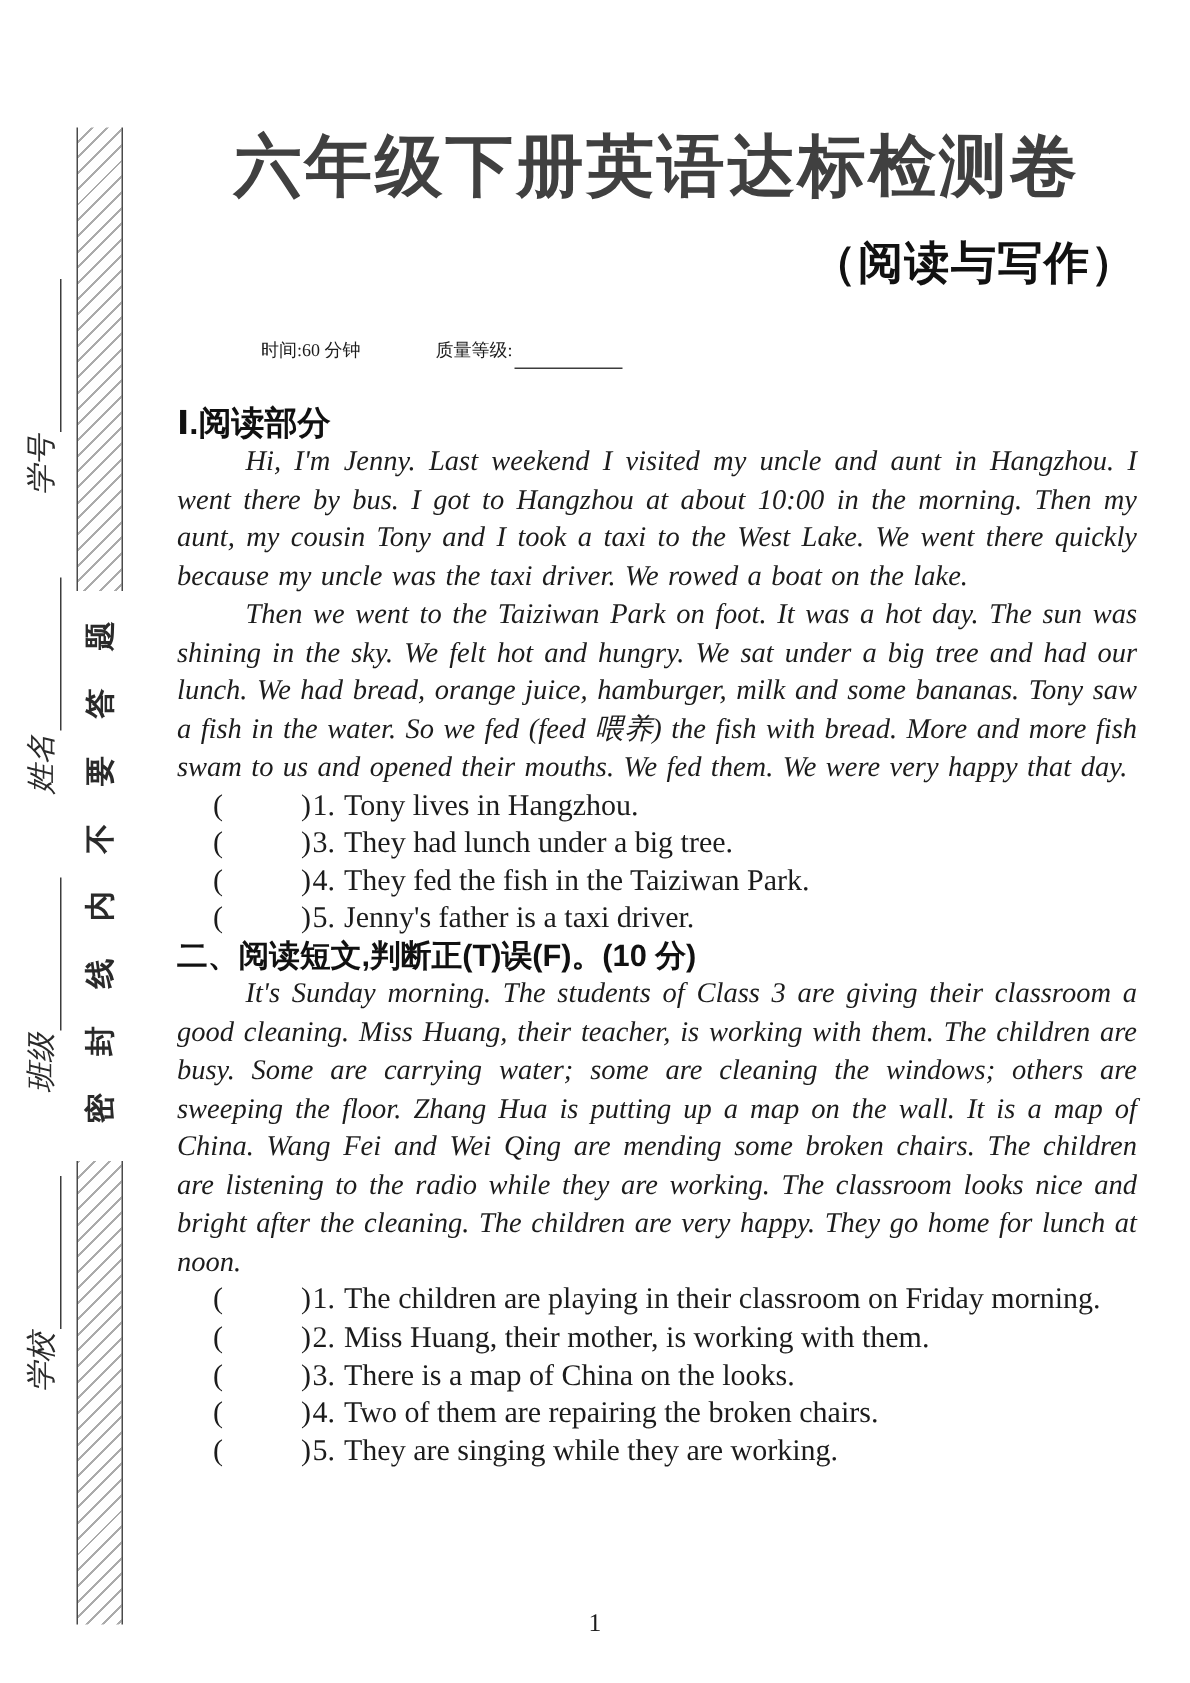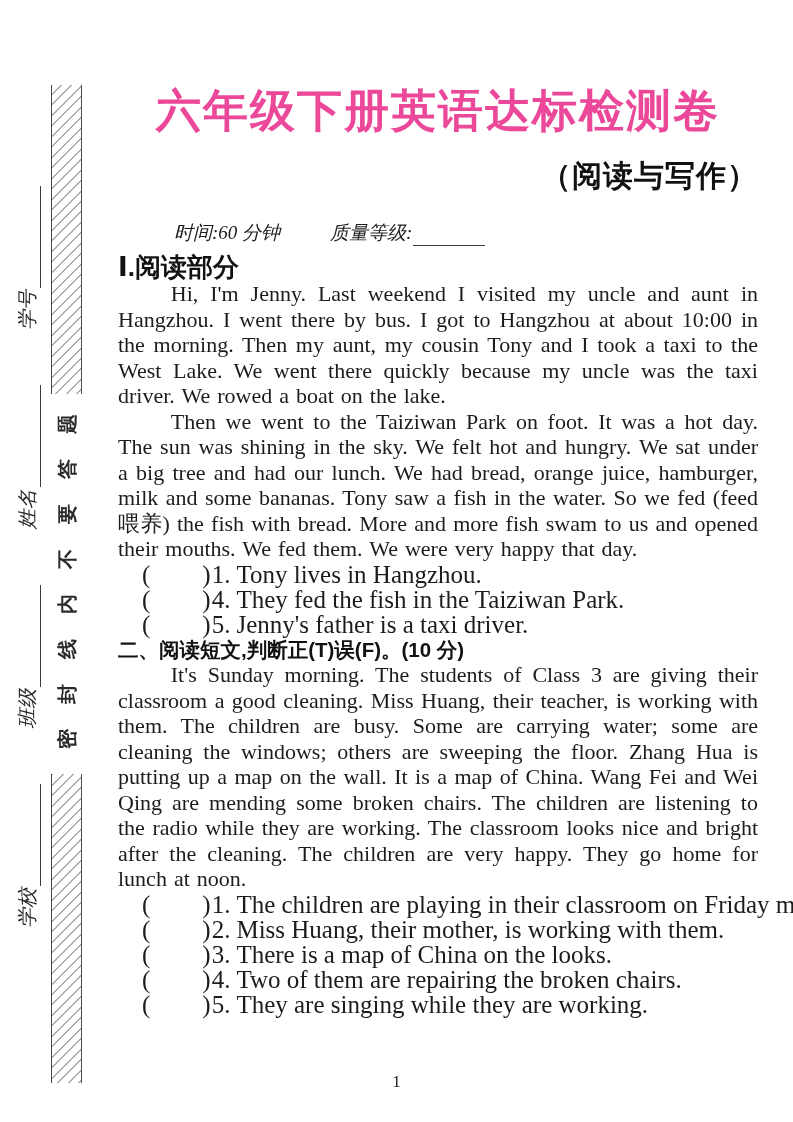--- a/index.html
+++ b/index.html
@@ -39,55 +39,55 @@
     text-align:center; white-space:nowrap; color:#2a2a2a;
   }
 
   
   .content { position:absolute; left:118px; top:0; width:640px; }
 
   .title {
     margin-top:82px; text-align:center;
     font-family:"Liberation Sans","DejaVu Sans",sans-serif;
     font-weight:bold; font-size:45px; line-height:58px; letter-spacing:2px;
-    color:#ec4899;
+    color:#404040;
   }
   .subtitle {
     margin-top:16px; text-align:right;
     font-family:"Liberation Sans","DejaVu Sans",sans-serif;
     font-weight:bold; font-size:30px; line-height:40px; letter-spacing:1px;
     color:#111;
   }
   .meta {
     margin-top:24px; padding-left:56px;
-    font-size:19px; line-height:26px; display:flex; align-items:flex-end;font-style:italic;
+    font-size:12px; line-height:26px; display:flex; align-items:flex-end;
   }
   .meta-item { display:inline-flex; align-items:flex-end; }
   .meta-gap1 { margin-left:56px; }
   .meta-gap2 { margin-left:50px;align-items:flex-end; }
   .blank {
     display:inline-block; width:72px; height:5px;
     border-bottom:1.4px solid #3c3c3c; margin-left:1px;
   }
 
   .sec-title {
-    margin-top:8px;
+    margin-top:22px;
     font-family:"Liberation Sans","DejaVu Sans",sans-serif;
-    font-weight:bold; font-size:26px; line-height:27px; color:#111;
+    font-weight:bold; font-size:22px; line-height:27px; color:#111;
   }
   .ex-heading {
     font-family:"Liberation Sans","DejaVu Sans",sans-serif;
     font-weight:bold; font-size:20.5px; line-height:25px; color:#111;
   }
   p.body {
-    font-size:22px; line-height:25.5px; text-align:justify;
-    text-indent:2.4em; word-spacing:1.5px;
+    font-size:19px; line-height:25.5px; text-align:justify;
+    text-indent:2.4em; word-spacing:1.5px;font-style:italic;
   }
   .questions { margin-left:24px; }
-  .q-row { font-size:25px; line-height:25.2px; white-space:nowrap; }
+  .q-row { font-size:20px; line-height:25.2px; white-space:nowrap; }
   .p-gap { display:inline-block; width:52px; }
   .q-num { margin-left:1px; }
   .q-text { margin-left:6px; }
 
   .page-num {
     position:absolute; top:1072px; left:0; width:793px;
     text-align:center; font-size:17px; color:#1c1c1c;
   }
 </style>
 </head>
@@ -136,20 +136,23 @@
     <div class="sec-title">Ⅰ.阅读部分</div>
 
     <p class="body">Hi, I'm Jenny. Last weekend I visited my uncle and aunt in Hangzhou. I went there by bus. I got to Hangzhou at about 10:00 in the morning. Then my aunt, my cousin Tony and I took a taxi to the West Lake. We went there quickly because my uncle was the taxi driver. We rowed a boat on the lake.</p>
     <p class="body">Then we went to the Taiziwan Park on foot. It was a hot day. The sun was shining in the sky. We felt hot and hungry. We sat under a big tree and had our lunch. We had bread, orange juice, hamburger, milk and some bananas. Tony saw a fish in the water. So we fed (feed 喂养) the fish with bread. More and more fish swam to us and opened their mouths. We fed them. We were very happy that day.</p>
 
     <div class="questions">
       <div class="q-row">
         <span>(</span><span class="p-gap"></span><span>)</span><span class="q-num">1.</span><span class="q-text">Tony lives in Hangzhou.</span>
       </div>
       <div class="q-row">
+        <span>(</span><span class="p-gap"></span><span>)</span><span class="q-num">3.</span><span class="q-text">They had lunch under a big tree.</span>
+      </div>
+      <div class="q-row">
         <span>(</span><span class="p-gap"></span><span>)</span><span class="q-num">4.</span><span class="q-text">They fed the fish in the Taiziwan Park.</span>
       </div>
       <div class="q-row">
         <span>(</span><span class="p-gap"></span><span>)</span><span class="q-num">5.</span><span class="q-text">Jenny's father is a taxi driver.</span>
       </div>
     </div>
 
     <div class="ex-heading">二、阅读短文,判断正(T)误(F)。(10 分)</div>
     <p class="body">It's Sunday morning. The students of Class 3 are giving their classroom a good cleaning. Miss Huang, their teacher, is working with them. The children are busy. Some are carrying water; some are cleaning the windows; others are sweeping the floor. Zhang Hua is putting up a map on the wall. It is a map of China. Wang Fei and Wei Qing are mending some broken chairs. The children are listening to the radio while they are working. The classroom looks nice and bright after the cleaning. The children are very happy. They go home for lunch at noon.</p>
 

